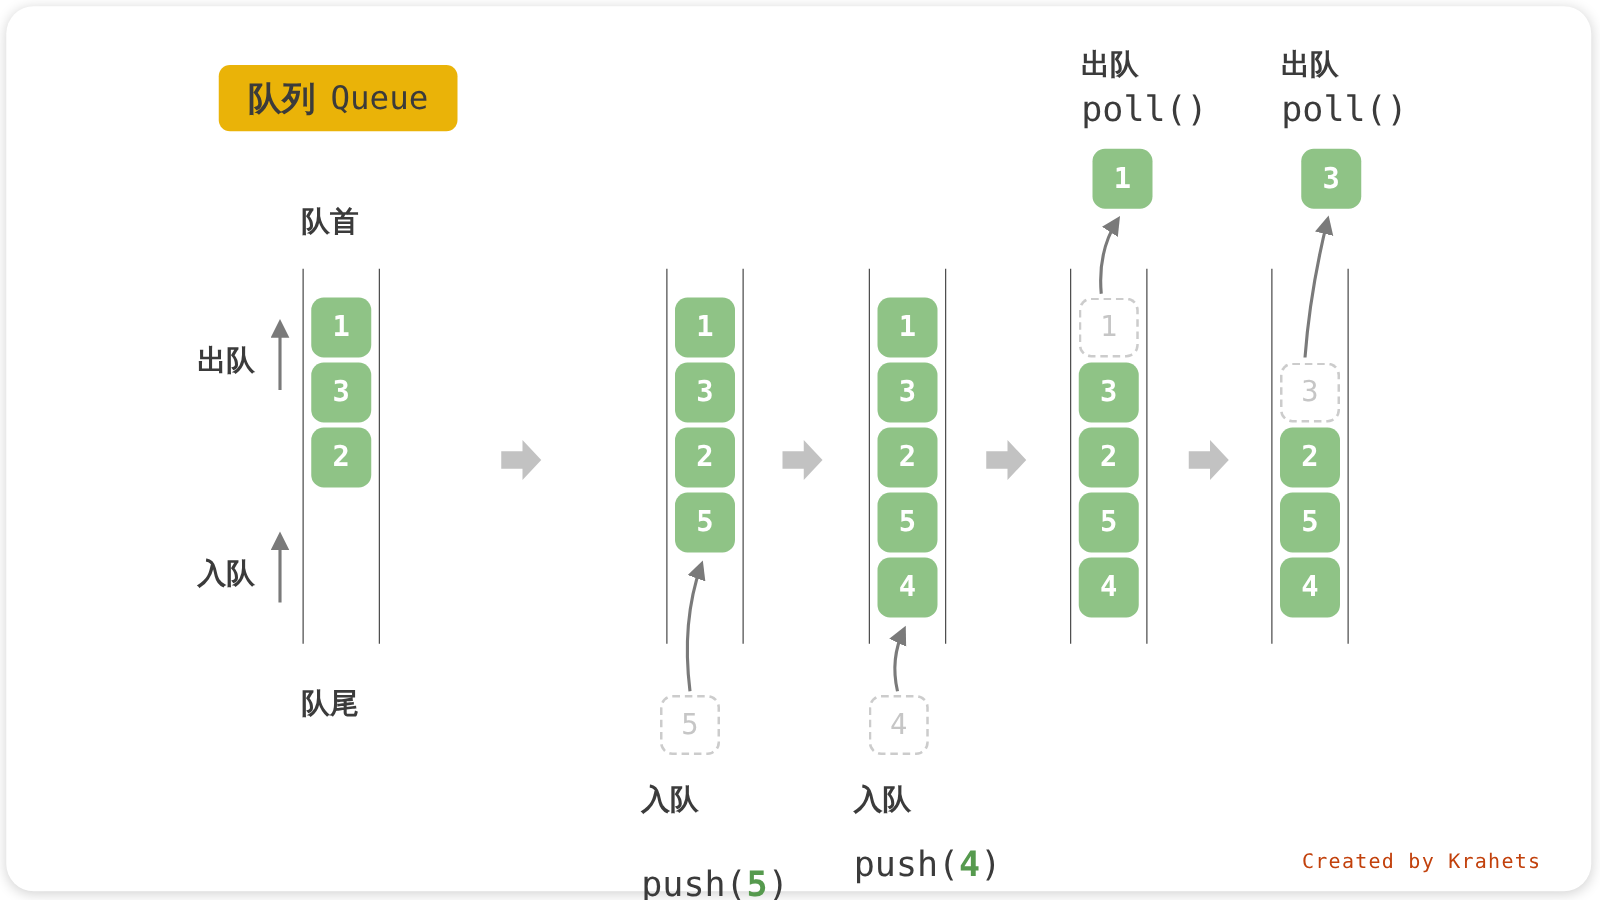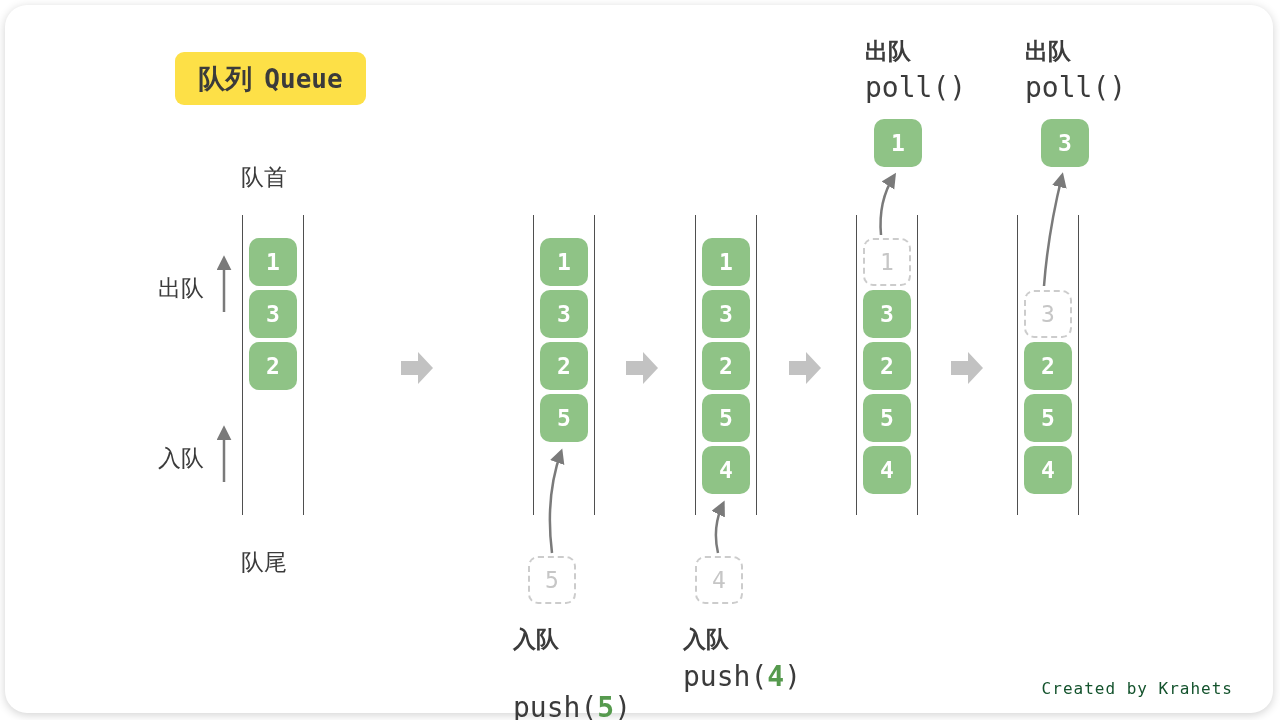--- a/index.html
+++ b/index.html
@@ -2,26 +2,26 @@
 <html><head>
 <meta charset="utf-8">
 <style>
   html,body { margin:0; padding:0; width:1280px; height:720px; background:#ffffff;
               font-family:"Liberation Sans", sans-serif; overflow:hidden; }
   .card { position:absolute; left:5px; top:5px; width:1268px; height:708px;
           background:#ffffff; border-radius:22px;
           box-shadow:0 2px 10px rgba(0,0,0,0.18); }
 
   .title-box { position:absolute; left:170px; top:47px; width:191px; height:53px;
-               background:#fde047; border-radius:9px; display:flex; align-items:center;
+               background:#eab308; border-radius:9px; display:flex; align-items:center;
                justify-content:center; gap:12px; color:#3B3B3B; }
   .title-zh { font-weight:bold; font-size:27px; }
-  .title-en { font-family:"DejaVu Sans Mono", monospace; font-size:26px;font-weight:bold; }
+  .title-en { font-family:"DejaVu Sans Mono", monospace; font-size:26px; }
 
-  .cjk-label { position:absolute; font-weight:normal; font-size:23px; color:#3B3B3B; }
+  .cjk-label { position:absolute; font-weight:bold; font-size:23px; color:#3B3B3B; }
   .centered { width:62px; text-align:center; }
 
   .column { position:absolute; top:210px; height:300px; width:62px; box-sizing:border-box;
             border-left:1.5px solid #4F4F4F; border-right:1.5px solid #4F4F4F; }
   .col1 { left:237px; } .col2 { left:528px; } .col3 { left:690px; }
   .col4 { left:851px; } .col5 { left:1012px; }
 
   .cell { position:absolute; left:6px; width:48px; height:48px; box-sizing:border-box;
           border-radius:10px; display:flex; align-items:center; justify-content:center;
           font-family:"DejaVu Sans Mono", monospace; font-size:23px; }
@@ -38,21 +38,21 @@
   .op-label { position:absolute; font-weight:bold; font-size:23px; color:#3B3B3B; }
   .op-code  { position:absolute; font-family:"DejaVu Sans Mono", monospace;
               font-size:28px; color:#3B3B3B; }
   .op-code .arg { color:#569A4E; font-weight:bold; }
 
   svg.overlay { position:absolute; left:0; top:0; width:1280px; height:720px;
                 pointer-events:none; }
 
   .credit { position:absolute; right:40px; top:674px;
             font-family:"DejaVu Sans Mono", monospace; font-size:16px;
-            color:#14532d; letter-spacing:1px;text-align:right; }
+            color:#c2410c; letter-spacing:1px;text-align:right; }
 </style>
 </head>
 <body>
 
 <div class="card">
 
   <div class="title-box">
     <span class="title-zh">队列</span>
     <span class="title-en">Queue</span>
   </div>
@@ -101,21 +101,21 @@
   <div class="float-cell dashed" style="left:523px; top:551px;">5</div>
   <div class="float-cell dashed" style="left:690px; top:551px;">4</div>
 
   <div class="float-cell solid" style="left:869px; top:114px;">1</div>
   <div class="float-cell solid" style="left:1036px; top:114px;">3</div>
 
   <div class="op-label" style="left:508px; top:619px;">入队</div>
   <div class="op-code" style="left:508px; top:686px;"><span>push(</span><span class="arg">5</span><span>)</span></div>
 
   <div class="op-label" style="left:678px; top:619px;">入队</div>
-  <div class="op-code" style="left:678px; top:655px;"><span>push(</span><span class="arg">4</span><span>)</span></div>
+  <div class="op-code" style="left:678px; top:670px;"><span>push(</span><span class="arg">4</span><span>)</span></div>
 
   <div class="op-label" style="left:860px; top:31px;">出队</div>
   <div class="op-code" style="left:860px; top:66px;">poll()</div>
 
   <div class="op-label" style="left:1020px; top:31px;">出队</div>
   <div class="op-code" style="left:1020px; top:66px;">poll()</div>
 
   <svg class="overlay" viewBox="0 0 1280 720">
     <defs>
       <marker id="ah" markerWidth="8" markerHeight="8" refX="4.5" refY="3" orient="auto" markerUnits="strokeWidth">

